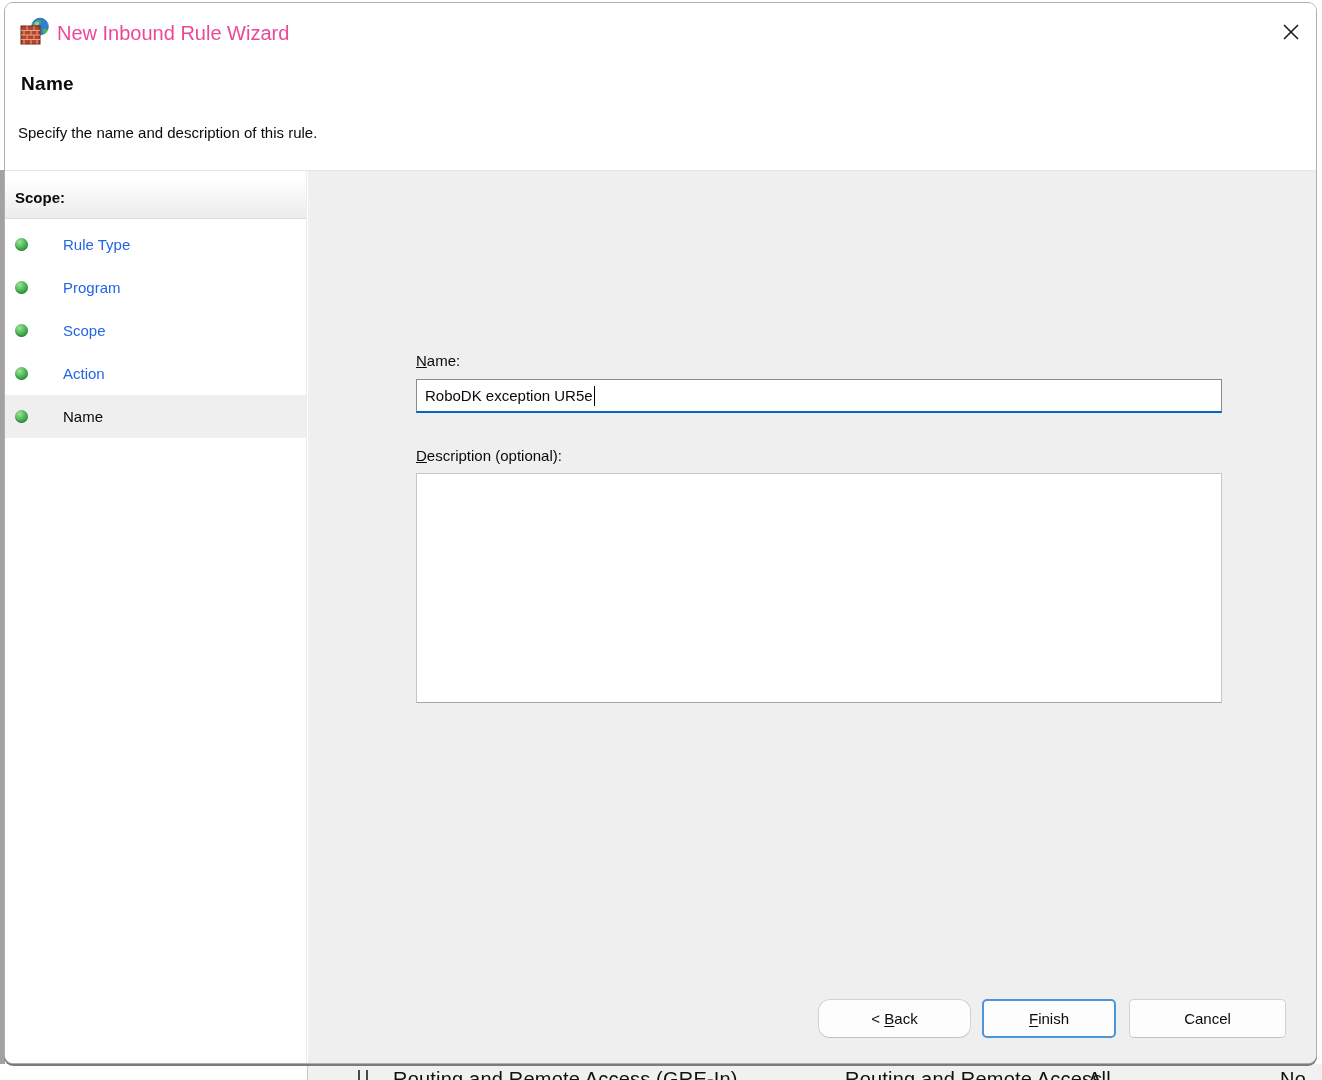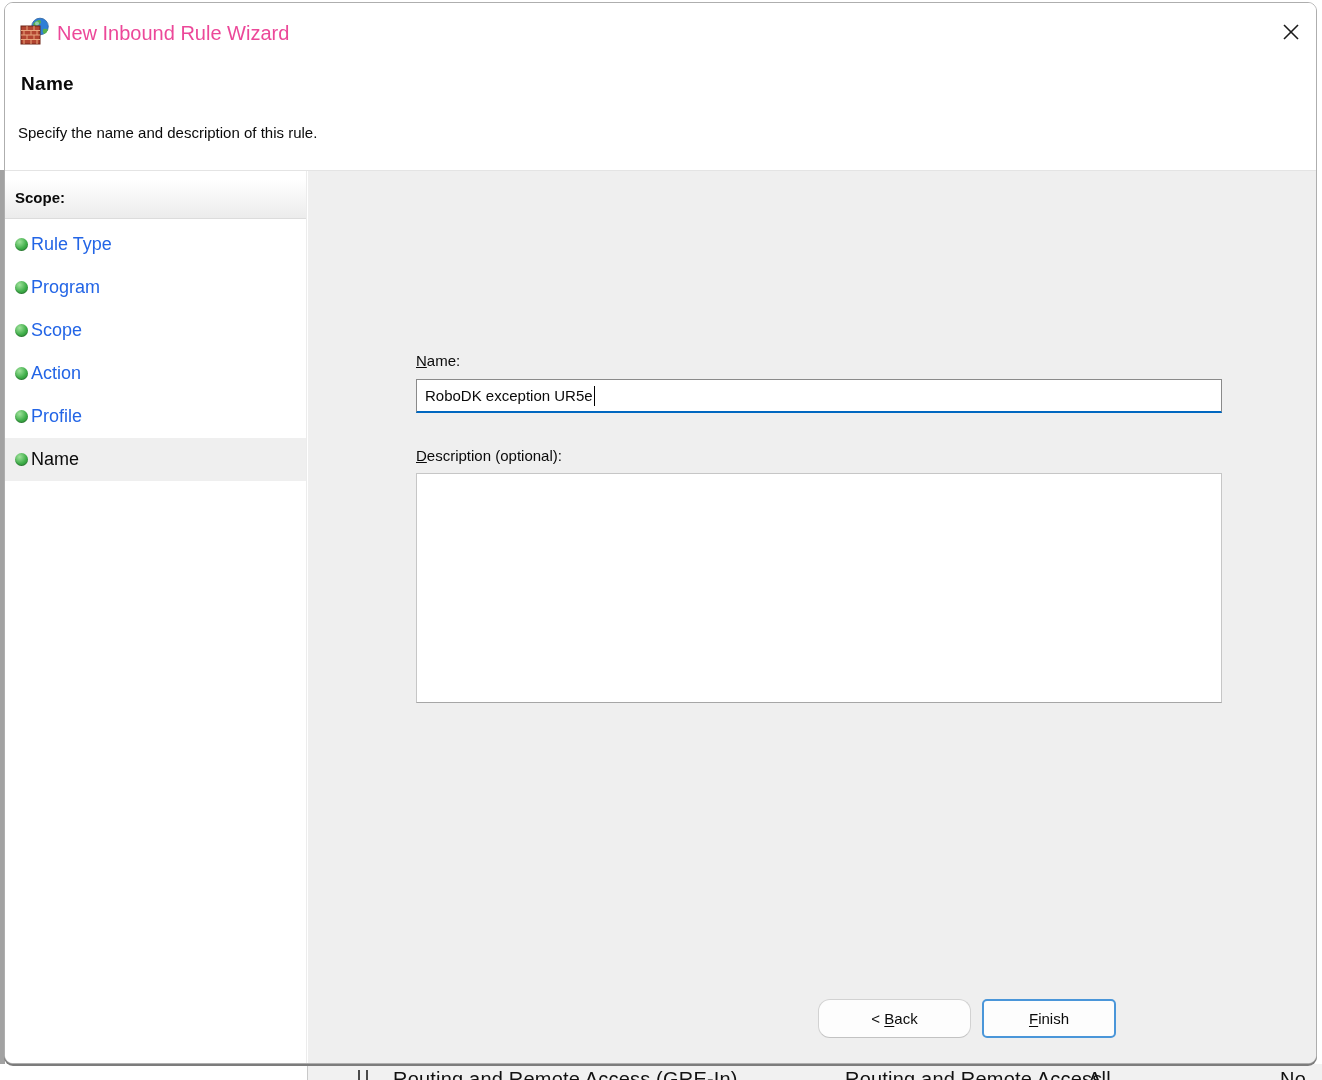--- a/index.html
+++ b/index.html
@@ -40,21 +40,21 @@
   .steps-header{position:absolute;left:0;top:8px;width:100%;height:40px;
                 background:linear-gradient(#ffffff,#ececec);
                 border-bottom:1px solid #dcdcdc;
                 font-size:15px;font-weight:bold;color:#0a0a0a;line-height:38px;padding-left:10px;}
   .steps-list{position:absolute;left:0;top:52px;width:100%;}
   .step-row{height:43px;display:flex;align-items:center;cursor:pointer;}
   .step-row.active{background:#efefef;}
   .bullet{width:13px;height:13px;border-radius:50%;margin-left:10px;flex:0 0 auto;
           background:radial-gradient(circle at 35% 30%, #9fe29b, var(--bullet-green) 55%, #2a8a33 95%);
           box-shadow:inset 0 -1px 1px rgba(0,0,0,.25);}
-  .step-label{margin-left:3px;font-size:18px;color:var(--link-blue);white-space:nowrap;}
+  .step-label{margin-left:35px;font-size:15px;color:var(--link-blue);white-space:nowrap;}
   .step-row.active .step-label{color:#0a0a0a;}
 
   
   .content{position:absolute;left:303px;top:168px;right:0;bottom:0;background:#efefef;text-decoration:underline;}
   .field-label{position:absolute;font-size:15px;color:#0a0a0a;}
   #name-label{left:108px;top:181px;}
   #desc-label{left:108px;top:276px;}
   .textbox{position:absolute;left:108px;top:208px;width:806px;height:34px;background:#ffffff;
            border:1px solid #8a8a8a;border-bottom:2px solid var(--accent-blue);
            display:flex;align-items:center;padding-left:8px;cursor:text;}
@@ -145,39 +145,36 @@
     <span class="step-label">Program</span>
   </div>
           <div class="step-row">
     <span class="bullet"></span>
     <span class="step-label">Scope</span>
   </div>
           <div class="step-row">
     <span class="bullet"></span>
     <span class="step-label">Action</span>
   </div>
-          <div class="step-row">
-    <span class="bullet"></span>
-    <span class="step-label">Profile</span>
-  </div>
           <div class="step-row active">
     <span class="bullet"></span>
     <span class="step-label">Name</span>
   </div>
         </div>
     </div>
 
     <div class="content">
       <label class="field-label" id="name-label"><u>N</u>ame:</label>
       <div class="textbox">
         <span class="textbox-text">RoboDK exception UR5e</span>
         <span class="caret"></span>
       </div>
 
       <label class="field-label" id="desc-label"><u>D</u>escription (optional):</label>
       <textarea class="desc-box" spellcheck="false" style=""></textarea>
 
       <button class="btn" id="back-button">&lt; <u>B</u>ack</button>
       <button class="btn" id="finish-button"><u>F</u>inish</button>
+      <button class="btn" id="cancel-button">Cancel</button>
     </div>
 
   </div>
 </div>
 
 </body></html>

